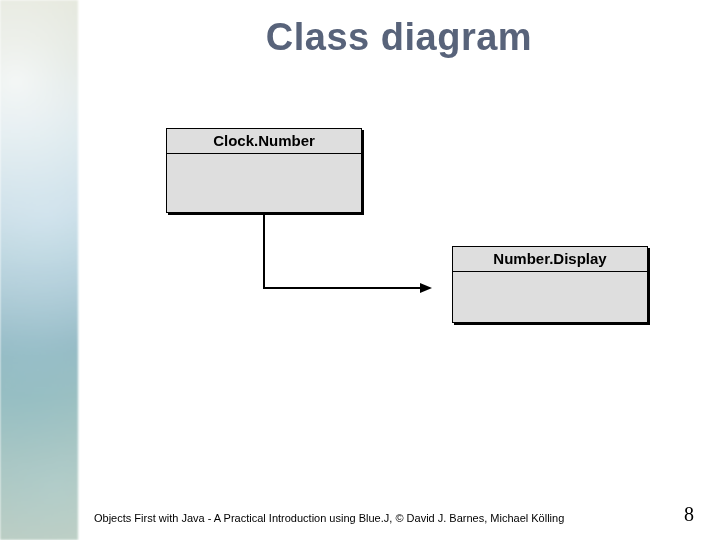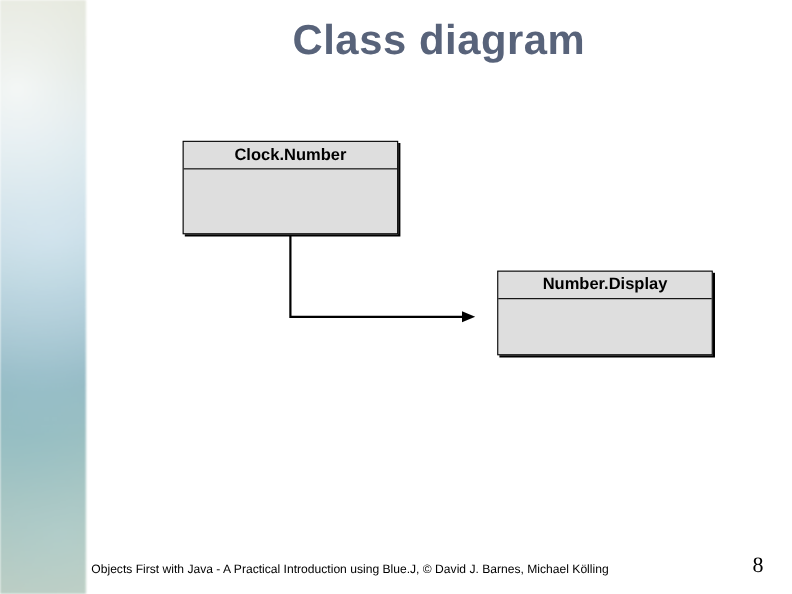--- a/index.html
+++ b/index.html
@@ -89,21 +89,21 @@
     .footer {
       position: absolute;
       left: 0;
       bottom: 16px;
       width: 100%;
       font-size: 11px;
       color: #000;
     }
     .footer-text {
       position: absolute;
-      left: 5px;
+      left: 16px;
       bottom: 0;
       white-space: nowrap;
     }
     .page-num {
       position: absolute;
       right: 26px;
       bottom: -2px;
       font-family: "Times New Roman", Times, serif;
       font-size: 20px;
       color: #000;

